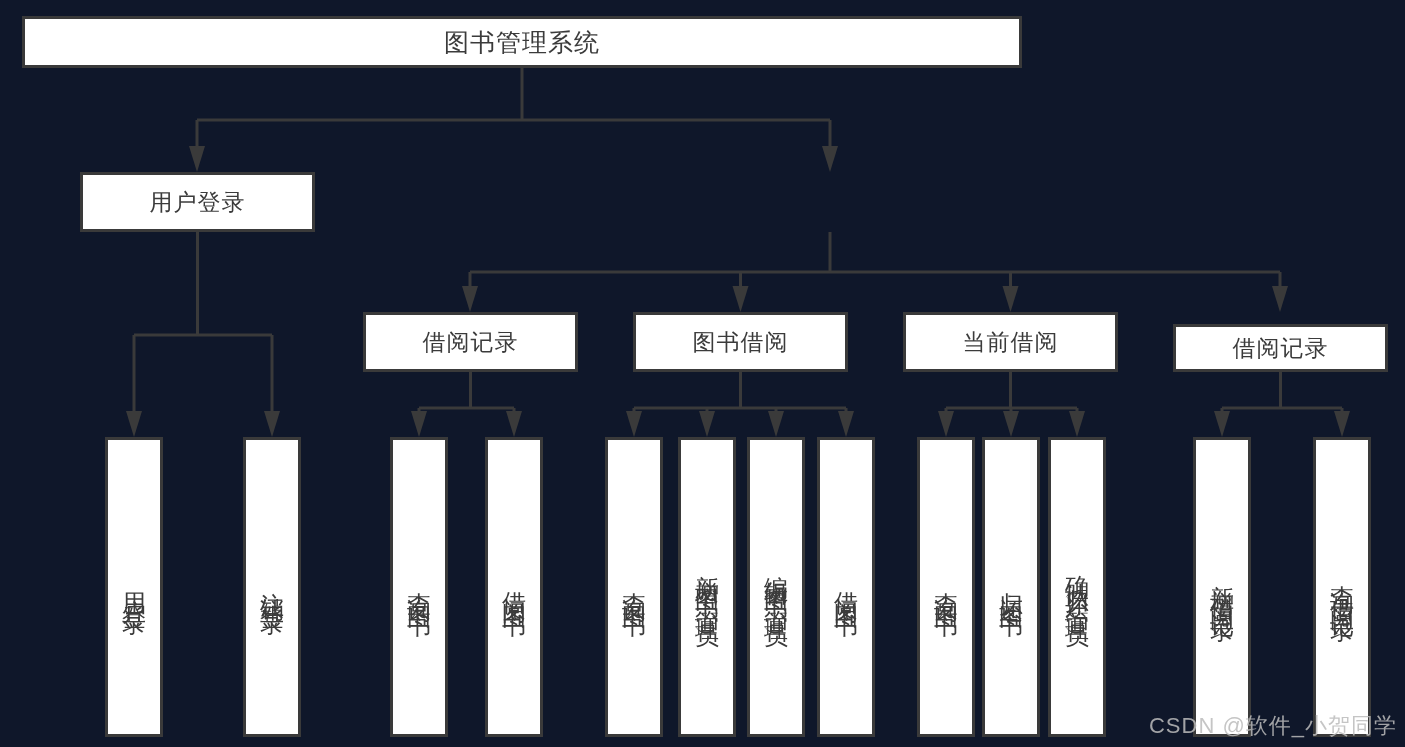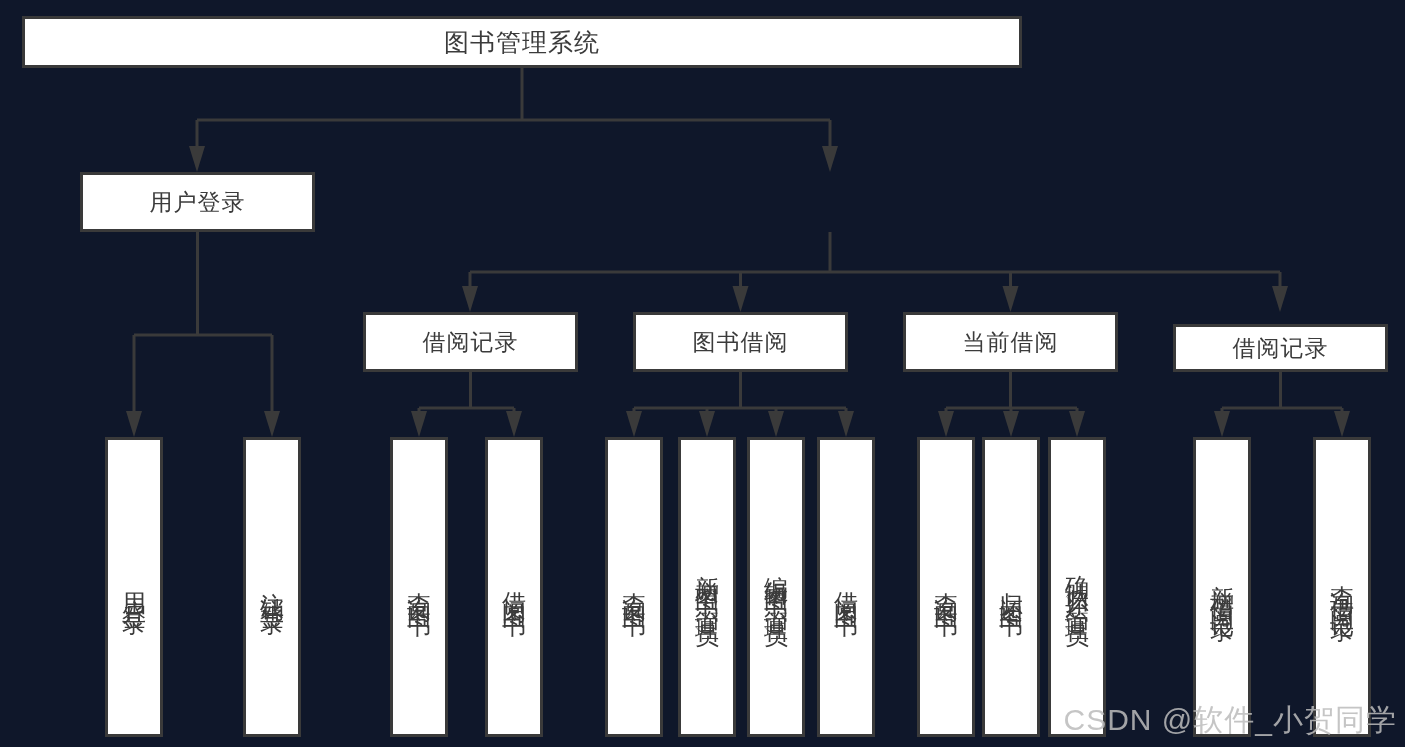--- a/index.html
+++ b/index.html
@@ -37,21 +37,21 @@
     writing-mode: vertical-lr;
     text-orientation: mixed;
     font-size: 24px;
     letter-spacing: 7px;
     line-height: 1;
   }
   .watermark {
     position: absolute;
     right: 8px;
     bottom: 6px;
-    font-size: 30px;
+    font-size: 22px;
     color: #bcbcbc;
     opacity: 0.85;
     z-index: 5;
     letter-spacing: 1px;
     white-space: nowrap;
   }
 </style>
 </head>
 <body>
 

